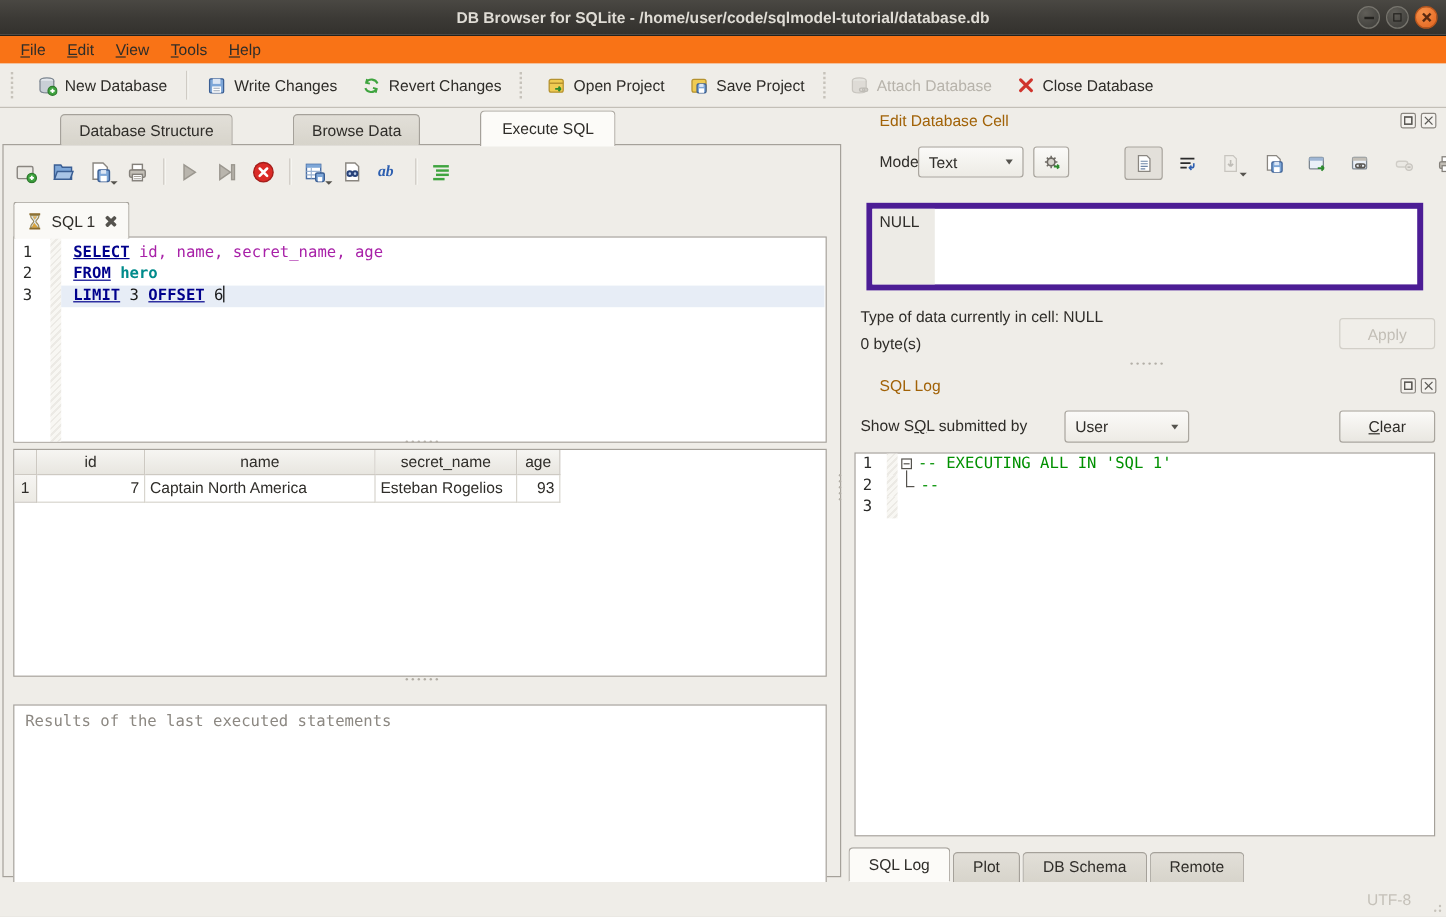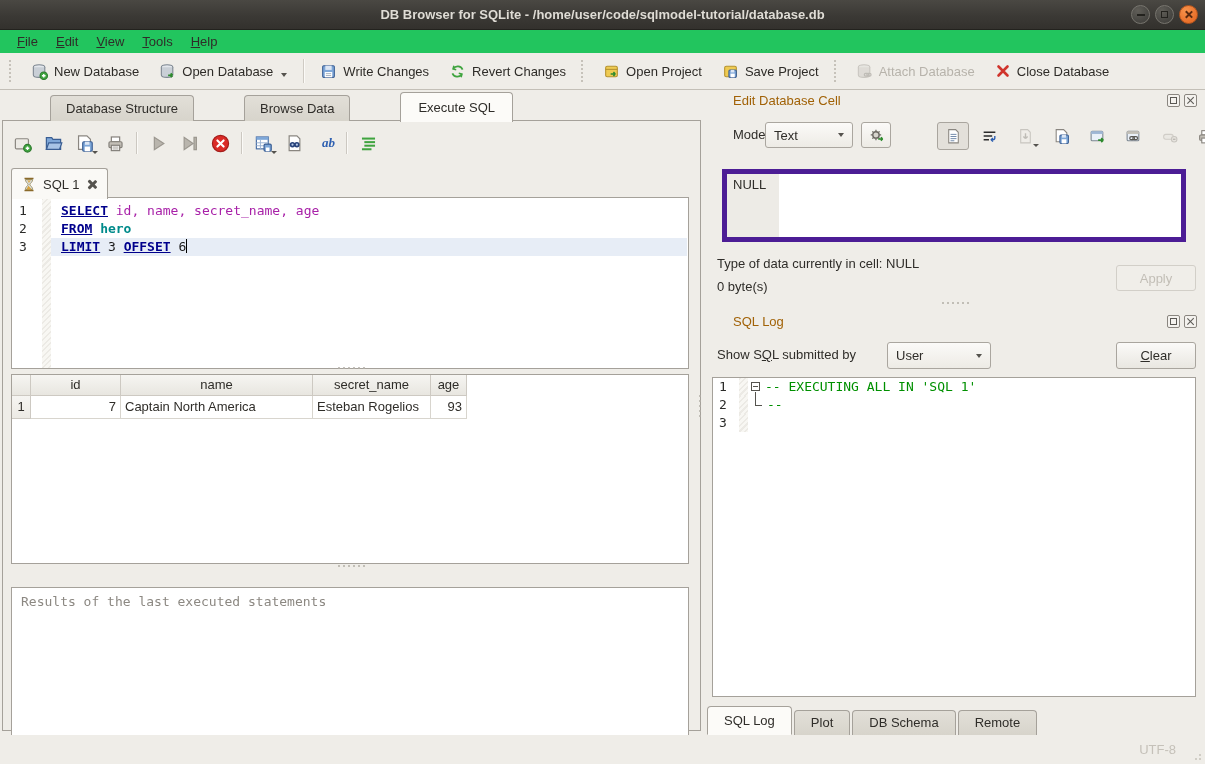--- a/index.html
+++ b/index.html
@@ -16,21 +16,21 @@
   .winbtn{width:19px;height:19px;border-radius:50%;display:flex;align-items:center;justify-content:center;
     background:radial-gradient(circle at 35% 28%,#605e58,#454440 70%);border:1px solid #77756e;box-sizing:border-box;}
   .winbtn.close{background:radial-gradient(circle at 35% 28%,#f7934c,#e8702a 70%);border-color:#b6561e;}
   .glyph-min{width:8px;height:2px;background:#23221e;}
   .glyph-max{width:7px;height:7px;border:1.5px solid #23221e;box-sizing:border-box;}
   .glyph-x{position:relative;width:9px;height:9px;}
   .glyph-x:before,.glyph-x:after{content:"";position:absolute;left:4px;top:0;width:1.8px;height:9px;background:#5a2a10;}
   .glyph-x:before{transform:rotate(45deg);}  .glyph-x:after{transform:rotate(-45deg);}
 
   
-  .menubar{left:0;top:30px;width:100%;height:23px;background:#22c55e;display:flex;align-items:center;padding-left:8px;box-sizing:border-box;}
+  .menubar{left:0;top:30px;width:100%;height:23px;background:#f97316;display:flex;align-items:center;padding-left:8px;box-sizing:border-box;}
   .menu-item{padding:2px 9px;}
   .u{text-decoration:underline;}
 
   
   .toolbar{left:0;top:53px;width:100%;height:37px;background:#efede8;border-bottom:1px solid #c3bfb7;
     display:flex;align-items:center;box-sizing:border-box;padding:0 4px;}
   .tb-handle{width:5px;height:22px;border-left:2px dotted #c6c2ba;margin:0 5px;}
   .tb-sep{width:1px;height:24px;background:#cfcbc4;margin:0 6px;box-shadow:1px 0 0 #fbfaf7;}
   .tbtn{display:flex;align-items:center;gap:6px;padding:5px 10px;border-radius:3px;white-space:nowrap;}
   .tbtn .lbl{color:#2e2c28;}
@@ -44,21 +44,21 @@
 
   
   .tabbar{left:2px;top:2px;height:29px;display:flex;align-items:flex-end;z-index:3;}
   .tab{height:25px;line-height:25px;padding:0 15px;background:linear-gradient(#e2dfd8,#d7d4cb);
     border:1px solid #a5a19a;border-bottom:none;border-radius:4px 4px 0 0;margin-right:2px;margin-left:48px;}
   .tab.active{height:29px;line-height:29px;background:#fcfbf8;margin-bottom:-1px;padding:0 17px;}
   .frame{left:2px;top:30px;width:699px;height:611px;border:1px solid #a5a19a;background:#efede8;box-sizing:border-box;}
 
   .sqltoolbar{left:9px;top:8px;height:28px;display:flex;align-items:center;gap:11px;}
   .s-sep{width:1px;height:22px;background:#ccc8c1;box-shadow:1px 0 0 #fbfaf7;}
-  .iconslot{position:relative;width:20px;height:20px;display:flex;align-items:center;justify-content:flex-end;}
+  .iconslot{position:relative;width:20px;height:20px;display:flex;align-items:center;justify-content:flex-start;}
   .mini-dd{position:absolute;right:-4px;bottom:-1px;width:0;height:0;border-left:3px solid transparent;border-right:3px solid transparent;border-top:3.5px solid #55534e;}
 
   .sqltab{left:8px;top:47px;height:30px;display:inline-flex;align-items:center;gap:7px;padding:0 10px;
     background:#faf9f6;border:1px solid #a5a19a;border-bottom:none;border-radius:3px 3px 0 0;z-index:2;}
   .tab-close{position:relative;width:11px;height:11px;}
   .tab-close:before,.tab-close:after{content:"";position:absolute;left:5px;top:0;width:2.6px;height:11px;background:#55534e;border-radius:1px;}
   .tab-close:before{transform:rotate(45deg);}  .tab-close:after{transform:rotate(-45deg);}
 
   
   .editor{left:8px;top:76px;width:678px;height:172px;background:#fff;border:1px solid #a5a19a;box-sizing:border-box;
@@ -180,29 +180,20 @@
     <span class="tbtn">
       <svg class="ic" width="17" height="17" viewBox="0 0 16 16">
           <ellipse cx="7.6" cy="4" rx="5.4" ry="2.3" fill="#e3e7ec" stroke="#7c8690"></ellipse>
           <path d="M2.2 4v7.2c0 1.3 2.4 2.3 5.4 2.3s5.4-1 5.4-2.3V4" fill="#c9cfd6" stroke="#7c8690"></path>
           <circle cx="12" cy="12" r="3.5" fill="#3fa43f" stroke="#2c7a2c"></circle>
           <path d="M12 10.3v3.4M10.3 12h3.4" stroke="#fff" stroke-width="1.3"></path>
         </svg>
       <span class="lbl">New Database</span>
     </span>
 
-    <span class="tbtn">
-      <svg class="ic" width="17" height="17" viewBox="0 0 16 16">
-          <ellipse cx="7.6" cy="4" rx="5.4" ry="2.3" fill="#e3e7ec" stroke="#7c8690"></ellipse>
-          <path d="M2.2 4v7.2c0 1.3 2.4 2.3 5.4 2.3s5.4-1 5.4-2.3V4" fill="#c9cfd6" stroke="#7c8690"></path>
-          <path d="M8.6 11.6h4.2m0 0l-1.8-1.8m1.8 1.8l-1.8 1.8" stroke="#2c8a2c" stroke-width="1.6" fill="none"></path>
-        </svg>
-      <span class="lbl">Open Database</span>
-      <span class="dd"></span>
-    </span>
 
     <span class="tb-sep"></span>
 
     <span class="tbtn">
       <svg class="ic" width="17" height="17" viewBox="0 0 16 16">
           <rect x="2.5" y="2.5" width="11" height="11" rx="1" fill="#7ea7d8" stroke="#3a5e93"></rect>
           <rect x="5" y="2.5" width="6" height="4" fill="#dce6f4"></rect>
           <rect x="4.5" y="8.5" width="7" height="5" fill="#fff"></rect>
           <path d="M5.5 10h5M5.5 11.8h5" stroke="#9aa6b6" stroke-width=".8"></path>
         </svg>

